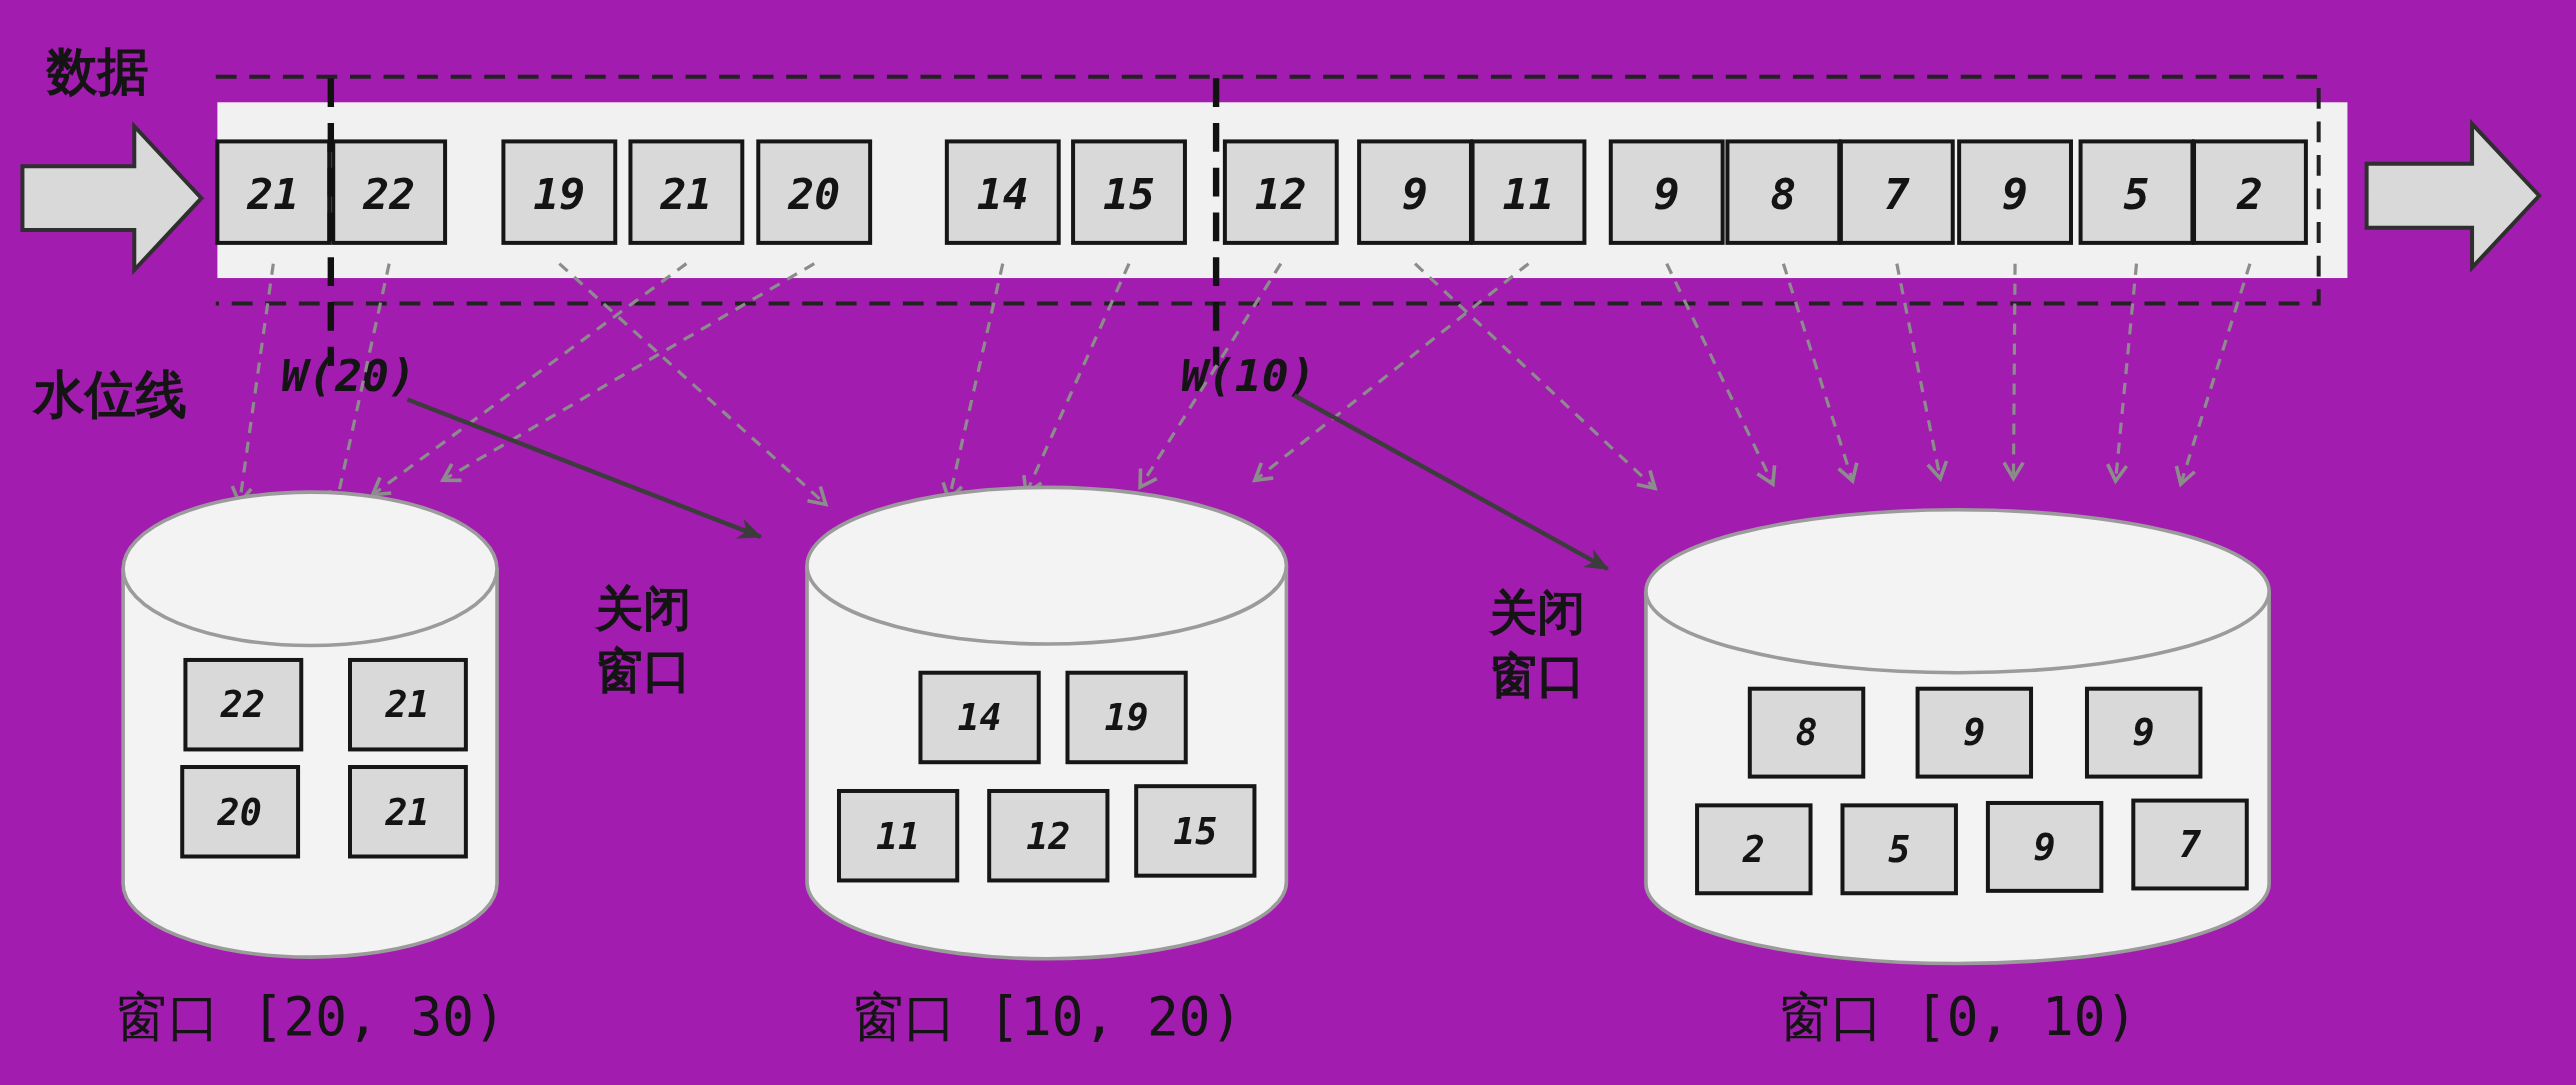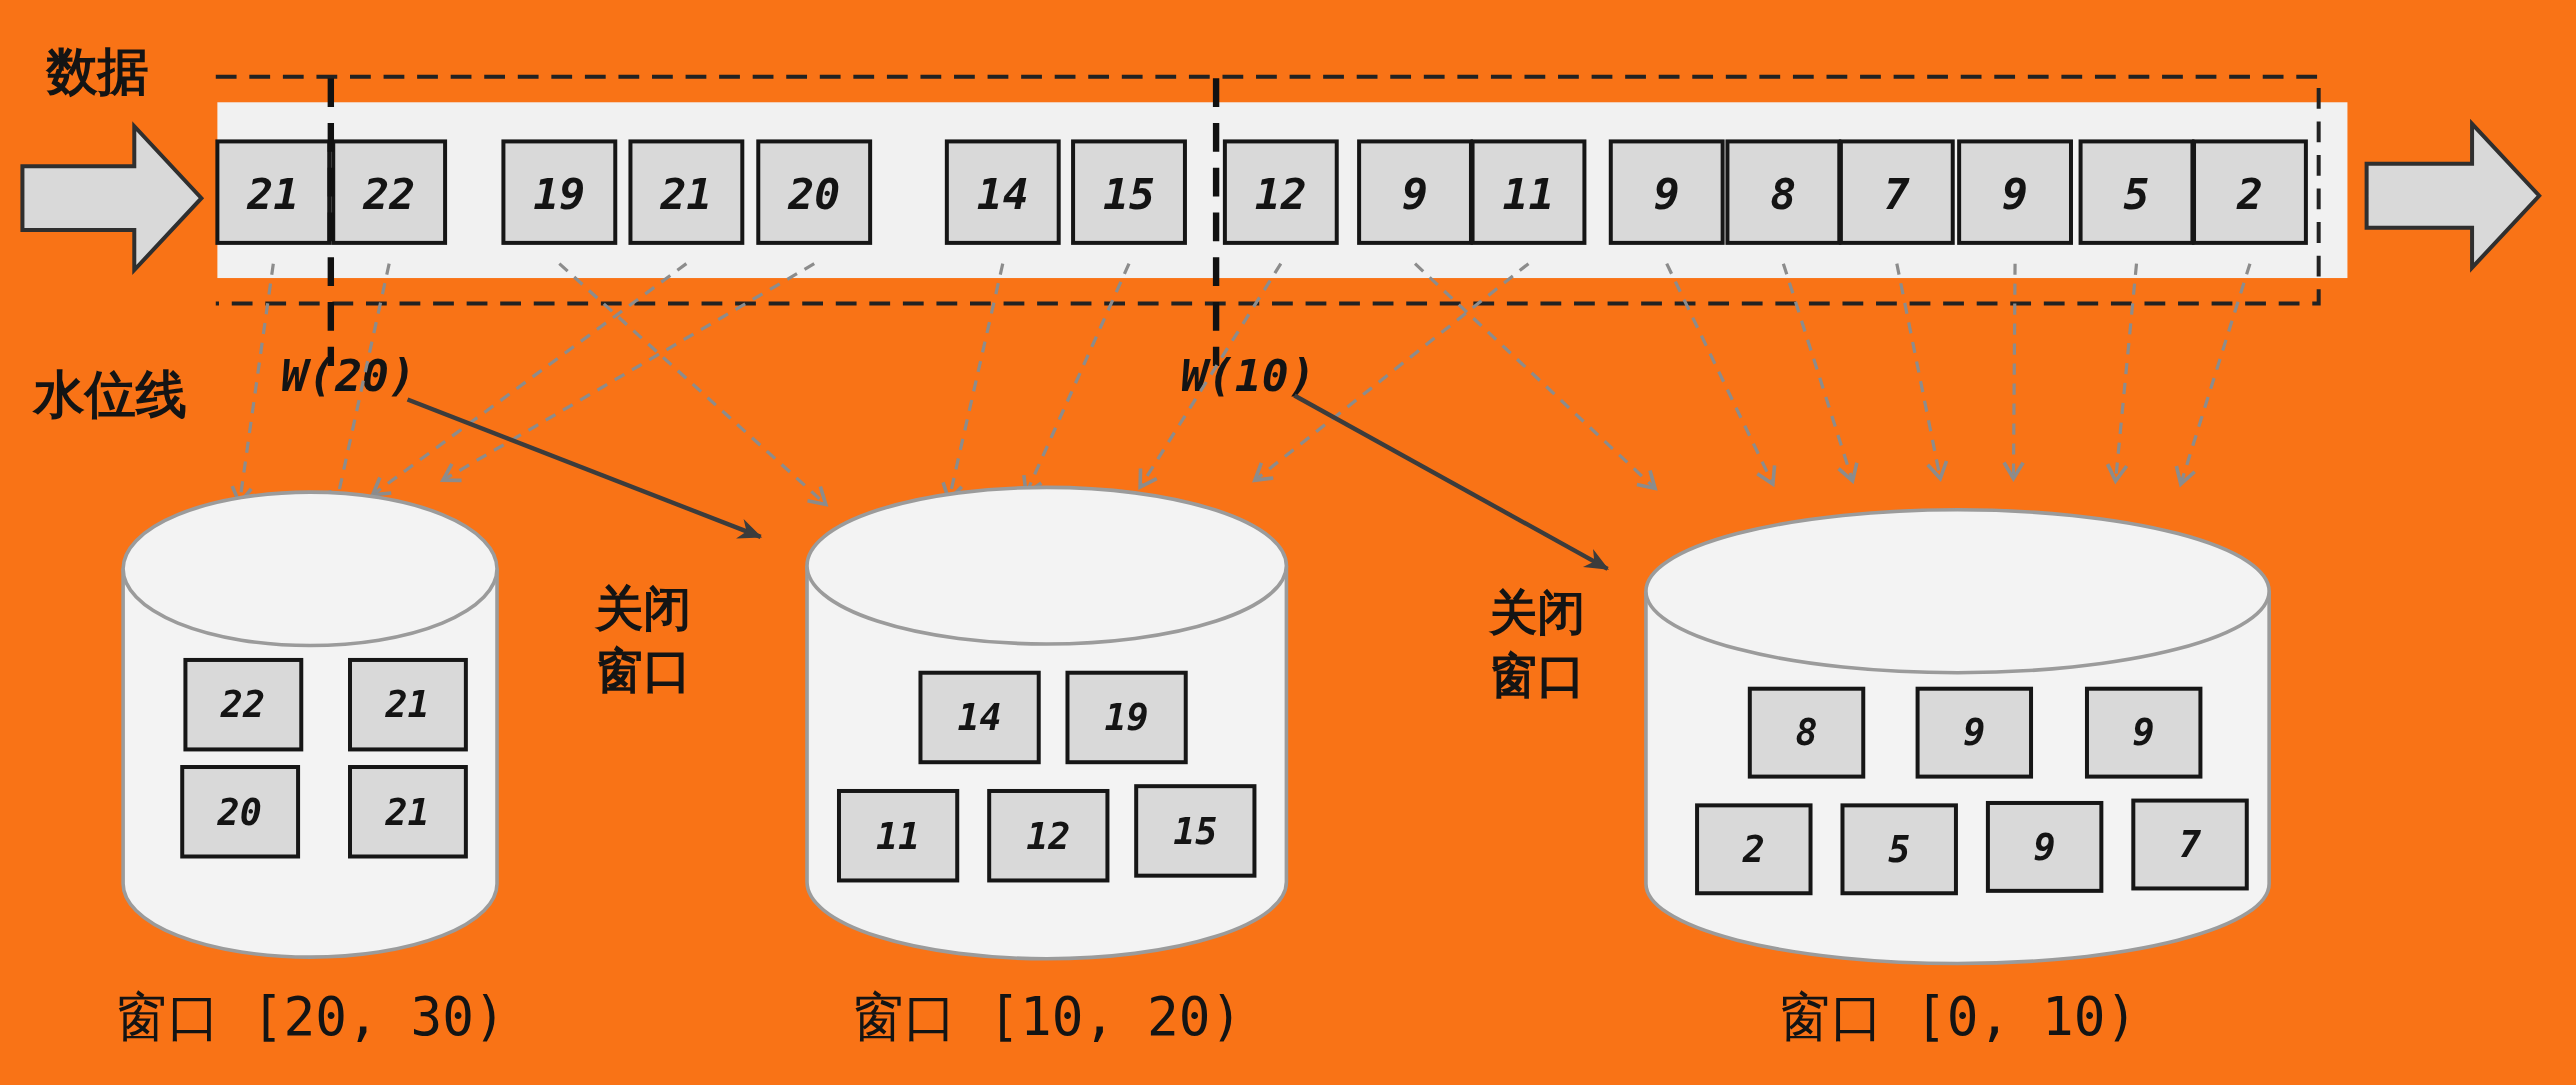--- a/index.html
+++ b/index.html
@@ -1,16 +1,16 @@
 <!DOCTYPE html>
 <html style="font-size:12.8px"><head>
 <meta charset="utf-8">
 <style>
   html,body{margin:0;padding:0;background:#ffffff;}
-  .stage{position:relative;width:2576px;height:1085px;background:#f97316;overflow:hidden;}
+  .stage{position:relative;width:2576px;height:1085px;background:#a21caf;overflow:hidden;}
   svg{display:block;}
   .cjk{font-family:"Liberation Sans",sans-serif;font-weight:600;fill:#141414;}
   .mono{font-family:"DejaVu Sans Mono",monospace;fill:#141414;}
   .num{font-family:"DejaVu Sans Mono",monospace;font-style:italic;font-weight:bold;fill:#141414;}
   .wmark{font-family:"DejaVu Sans Mono",monospace;font-style:italic;font-weight:bold;fill:#141414;}
   .evbox{fill:#d9d9d9;stroke:#161616;stroke-width:5;}
   .cyl{fill:#f3f3f3;stroke:#9b9b9b;stroke-width:4.5;}
   .band{fill:#f1f1f1;}
   .dashrect{fill:none;stroke:#222222;stroke-width:5;stroke-dasharray:26 16;}
   .wline{stroke:#111111;stroke-width:8;stroke-dasharray:36 20;fill:none;}

